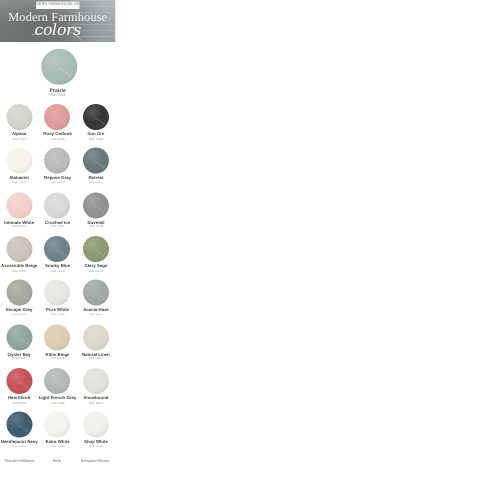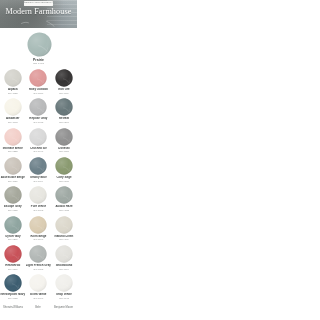--- a/index.html
+++ b/index.html
@@ -70,20 +70,21 @@
 <div class="pin">
 
   <div class="hero">
     <div class="hero-bg"></div>
     <div class="hero-shiplap"></div>
     <div class="hero-vig"></div>
     <div class="badge">
       <span>MODERN FARMHOUSE PAINT</span>
     </div>
     <div class="hero-title">Modern Farmhouse</div>
+    <div class="hero-script">colors</div>
     <svg class="hero-swash" viewBox="0 0 77 14">
       <path d="M21.5 10.4 C24 9.2 26.5 9.0 28.5 9.8" fill="none" stroke="#ffffff" stroke-opacity=".55" stroke-width=".5" stroke-linecap="round"></path>
       <path d="M46.5 8.2 C49.5 9.6 52.5 11.6 54.2 13.4" fill="none" stroke="#ffffff" stroke-opacity=".5" stroke-width=".5" stroke-linecap="round"></path>
     </svg>
   </div>
 
   <div class="feature">
     <div class="feature-sw" id="featsw">
         <svg viewBox="0 0 100 100" width="25" height="25">
           <defs>

